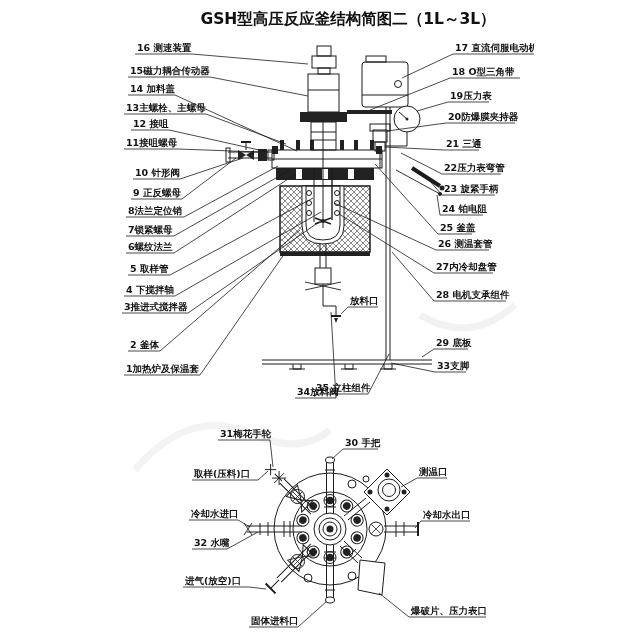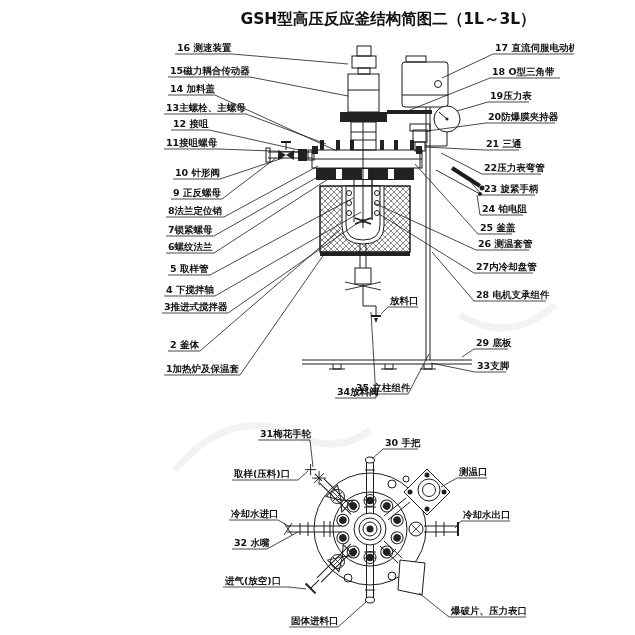--- a/index.html
+++ b/index.html
@@ -1,16 +1,16 @@
 <!DOCTYPE html>
 <html><head>
 <meta charset="utf-8">
 <style>
   html,body{margin:0;padding:0;background:#fff;}
-  #stage{position:relative;width:534px;height:635px;background:#fff;overflow:hidden;padding-left:40px;}
+  #stage{position:relative;width:534px;height:635px;background:#fff;overflow:hidden;}
   svg{display:block;}
   .lbl{font-family:"DejaVu Sans",sans-serif;font-size:9.5px;font-weight:600;fill:#141414;}
   .title{font-family:"DejaVu Sans",sans-serif;font-size:15.5px;font-weight:bold;fill:#111;}
   .ink{stroke:#1c1c1c;fill:none;stroke-width:1;}
   .ldr{stroke:#1c1c1c;fill:none;stroke-width:0.8;}
   .dark{fill:#222;stroke:none;}
 </style>
 </head>
 <body>
 

